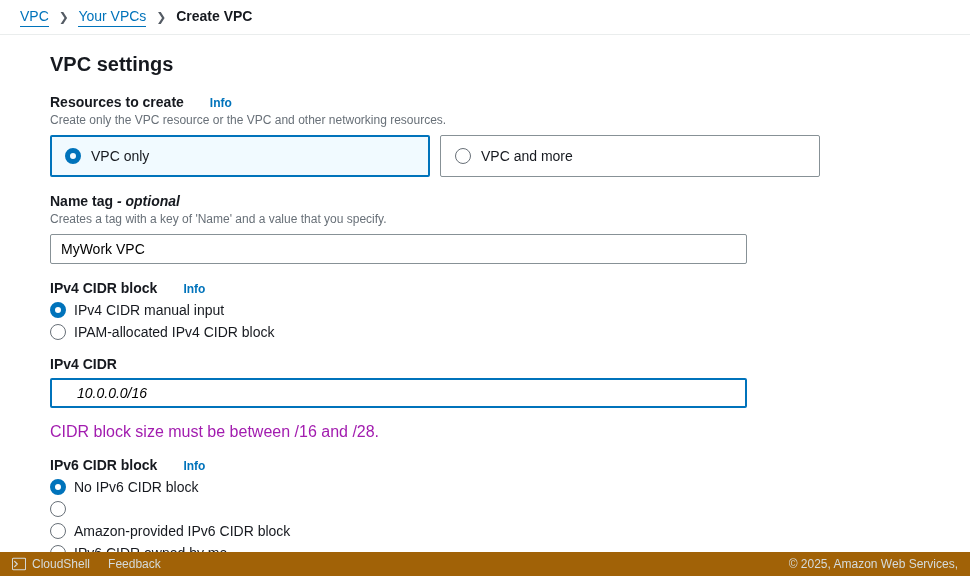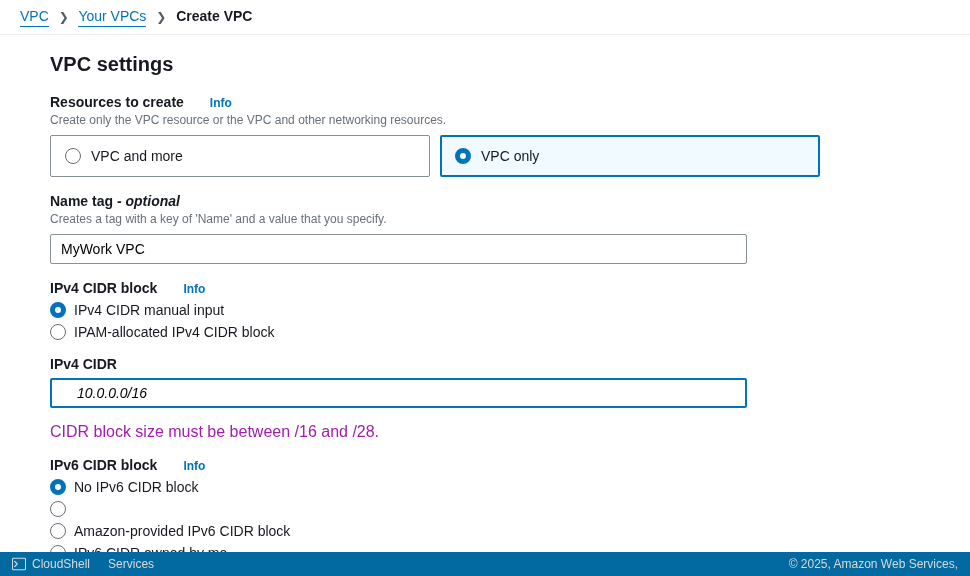--- a/index.html
+++ b/index.html
@@ -58,21 +58,21 @@
     padding: 6px 10px;
     font-size: 14px;
     font-family: inherit;
   }
   .text-input.focused { border: 2px solid #0073bb; padding: 5px 25px; font-style: italic; }
   .radio-list { display: flex; flex-direction: column; gap: 6px; margin-top: 6px;}
   .radio-item { display: flex; align-items: center; gap: 8px; cursor: pointer; }
   .help-text { color: #a21caf; font-size: 16px; margin-top: 15px;}
   .footer {
     position: absolute; bottom: 0; left: 0; right: 0;
-    background: #0369a1; color: #d5dbdb;
+    background: #a16207; color: #d5dbdb;
     display: flex; align-items: center; justify-content: space-between;
     padding: 4px 12px; font-size: 12px;
     height: 24px;
   }
   .footer-left { display: flex; align-items: center; gap: 18px; }
   .footer-left .cs { display: flex; align-items: center; gap: 6px; cursor: pointer;}
   .footer-left .cs svg { width: 14px; height: 14px; }
   .footer .fb { cursor: pointer; }
   .footer-right { color: #d5dbdb; }
 </style>
@@ -90,27 +90,27 @@
 <div class="content">
   <h1 class="page-title">VPC settings</h1>
 
   <div class="field-block">
     <div class="field-label-row">
       <span class="field-label">Resources to create</span>
       <span class="info-link">Info</span>
     </div>
     <div class="field-desc">Create only the VPC resource or the VPC and other networking resources.</div>
     <div class="tile-row">
+      <div class="tile selected">
+        <span class="radio checked"></span>
+        <span class="tile-label">VPC only</span>
+      </div>
       <div class="tile">
         <span class="radio"></span>
         <span class="tile-label">VPC and more</span>
-      </div>
-      <div class="tile selected">
-        <span class="radio checked"></span>
-        <span class="tile-label">VPC only</span>
       </div>
     </div>
   </div>
 
   <div class="field-block">
     <div class="field-label-row">
       <span class="field-label">
         <span>Name tag</span><span class="optional"> - optional</span>
       </span>
     </div>
@@ -170,16 +170,16 @@
 
 <div class="footer">
   <div class="footer-left">
     <div class="cs">
       <svg viewBox="0 0 16 16">
           <rect x="0.5" y="1.5" width="15" height="13" rx="1" fill="none" stroke="#d5dbdb" stroke-width="1.2"></rect>
           <path d="M3 5 L6 8 L3 11" fill="none" stroke="#d5dbdb" stroke-width="1.4" stroke-linecap="round" stroke-linejoin="round"></path>
         </svg>
       <span>CloudShell</span>
     </div>
-    <span class="fb">Services</span>
+    <span class="fb">Feedback</span>
   </div>
   <div class="footer-right">© 2025, Amazon Web Services,</div>
 </div>
 
 </body></html>

